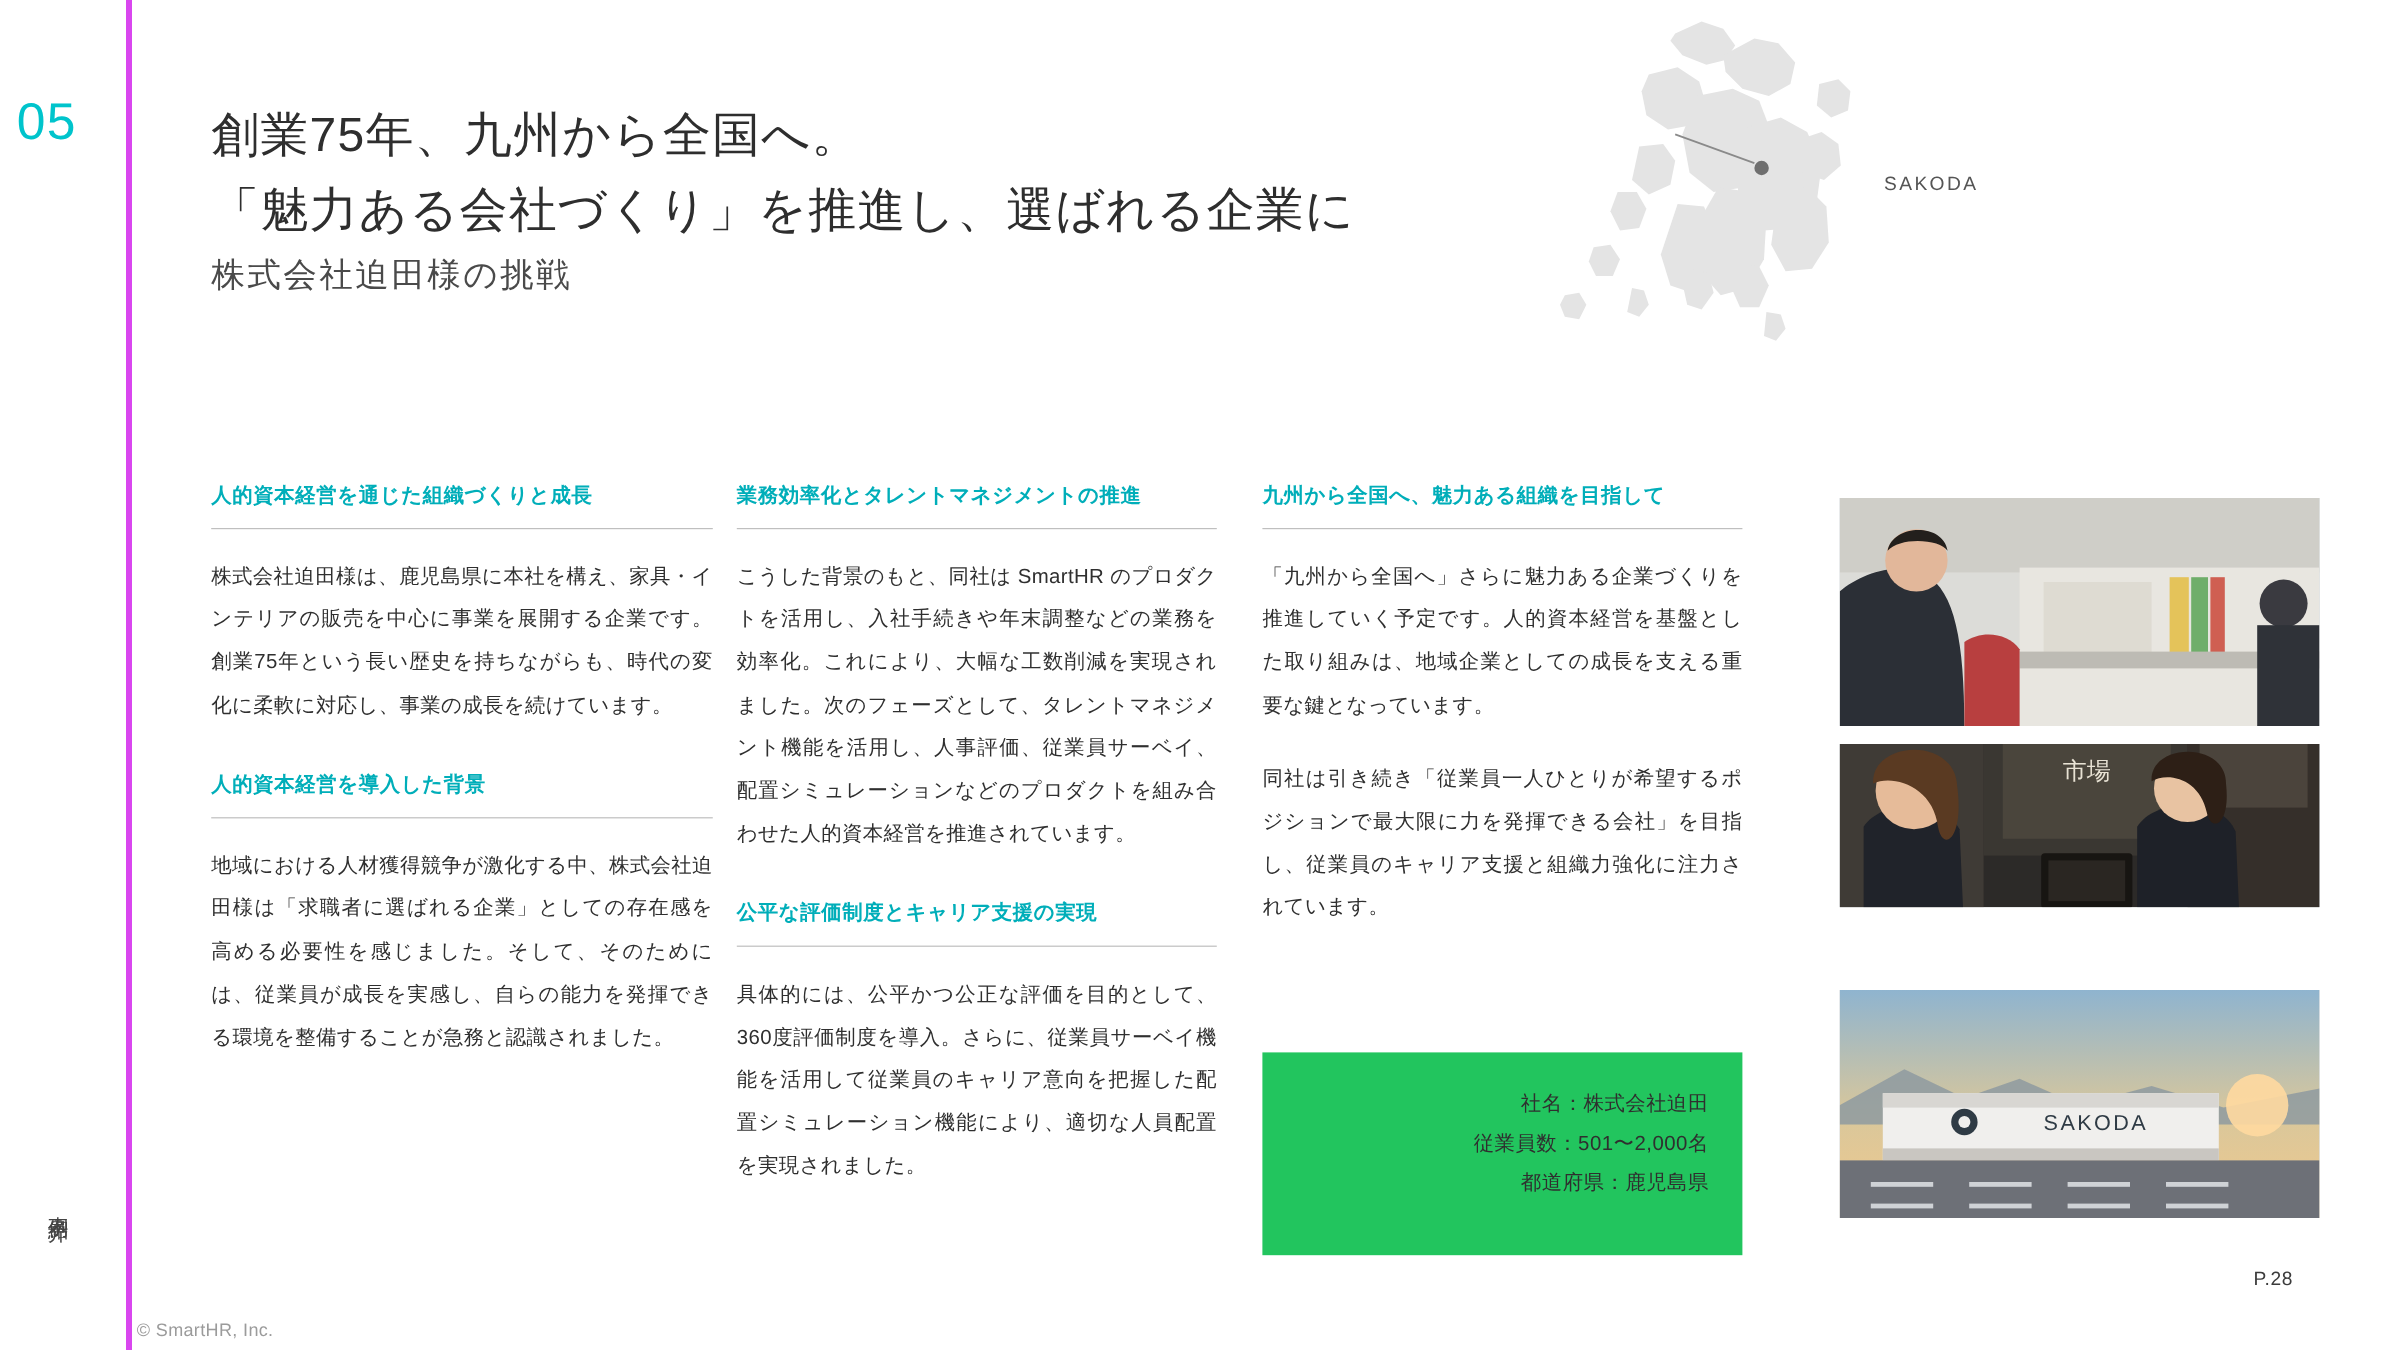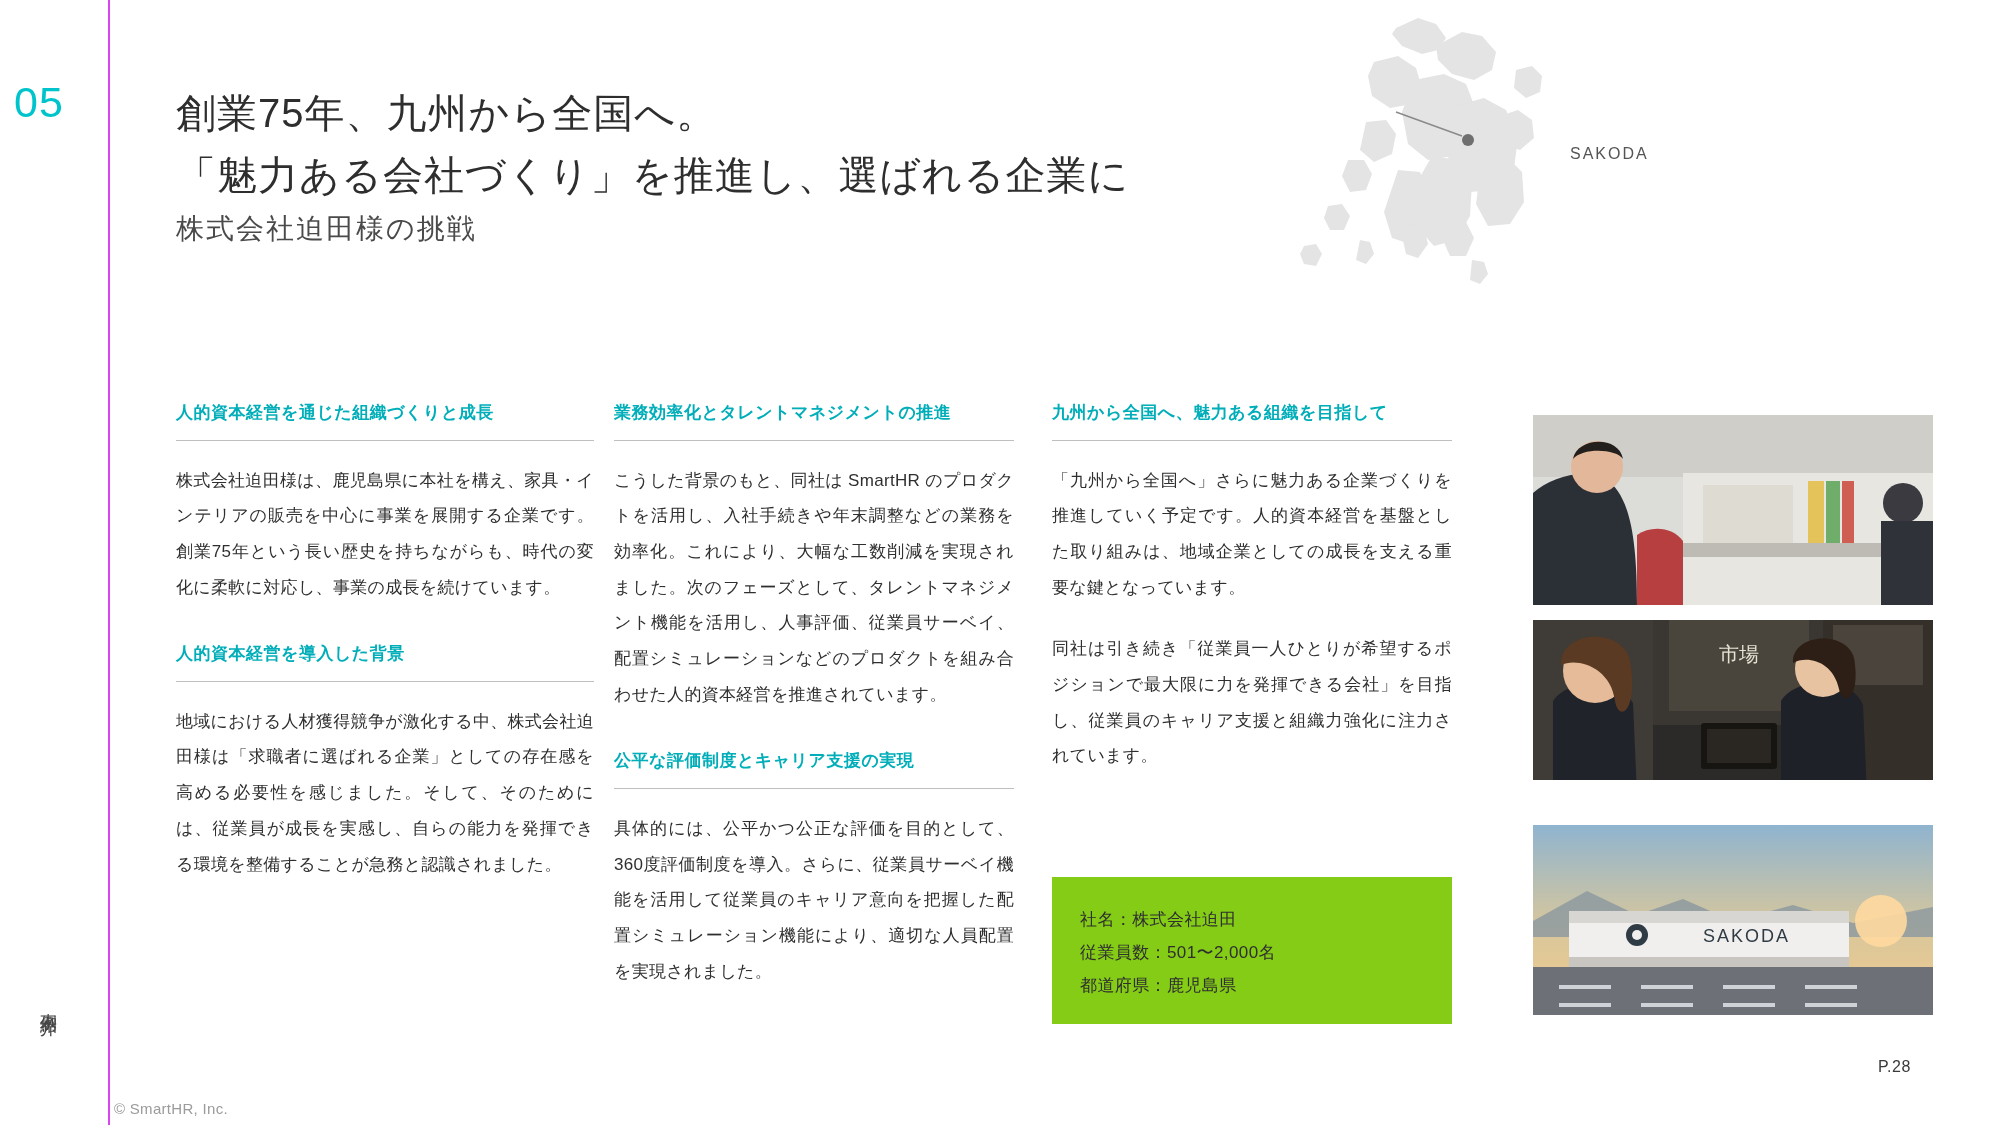--- a/index.html
+++ b/index.html
@@ -23,21 +23,21 @@
     height: 1125px;
     background: #ffffff;
   }
 
   
   .left-rail {
     position: absolute;
     left: 0; top: 0;
     width: 110px;
     height: 1125px;
-    border-right: 2px solid #d946ef;
+    border-right: 5px solid #d946ef;
     box-sizing: border-box;
   }
   .section-number {
     position: absolute;
     left: 14px;
     top: 78px;
     font-size: 43px;
     letter-spacing: 1px;
     color: #00c4cc;
     font-family: "Liberation Sans", sans-serif;
@@ -133,42 +133,43 @@
   .blk {
     margin-bottom: 36px;
   }
 
   
   .info-box {
     position: absolute;
     left: 1052px;
     top: 877px;
     width: 400px;
-    height: 147px;
-    background: #84cc16;
+    height: 169px;
+    background: #22c55e;
     box-sizing: border-box;
     padding: 26px 28px;
+    text-align: right;
   }
   .info-row {
     font-size: 17px;
     line-height: 1.95;
     color: #2f2f2f;
     letter-spacing: 0.4px;
   }
 
   
   .photo {
     position: absolute;
     left: 1533px;
     width: 400px;
     overflow: hidden;
     background: #cfd4d8;
   }
   .photo-1 { top: 415px; height: 190px; }
-  .photo-2 { top: 620px; height: 160px; }
+  .photo-2 { top: 620px; height: 136px; }
   .photo-3 { top: 825px; height: 190px; }
 
   .photo svg { display: block; width: 100%; height: 100%; }
 
   .page-number {
     position: absolute;
     left: 1878px;
     top: 1058px;
     font-size: 16px;
     color: #3b3b3b;

